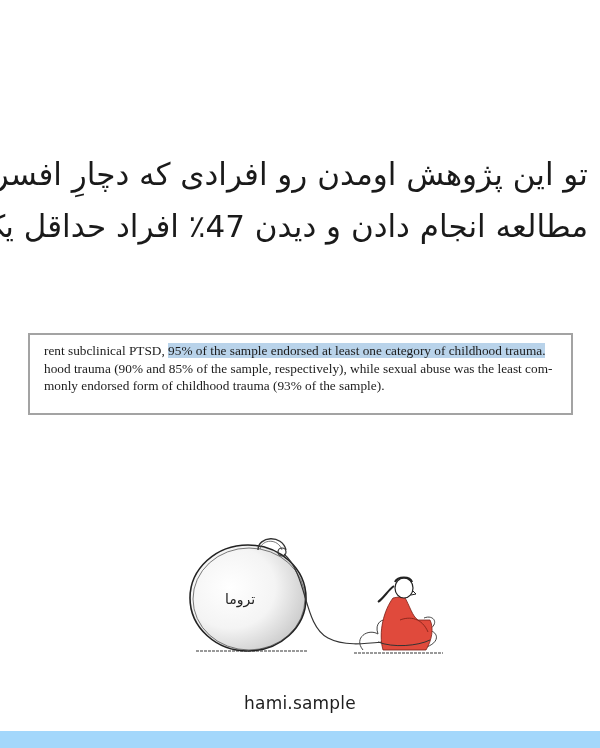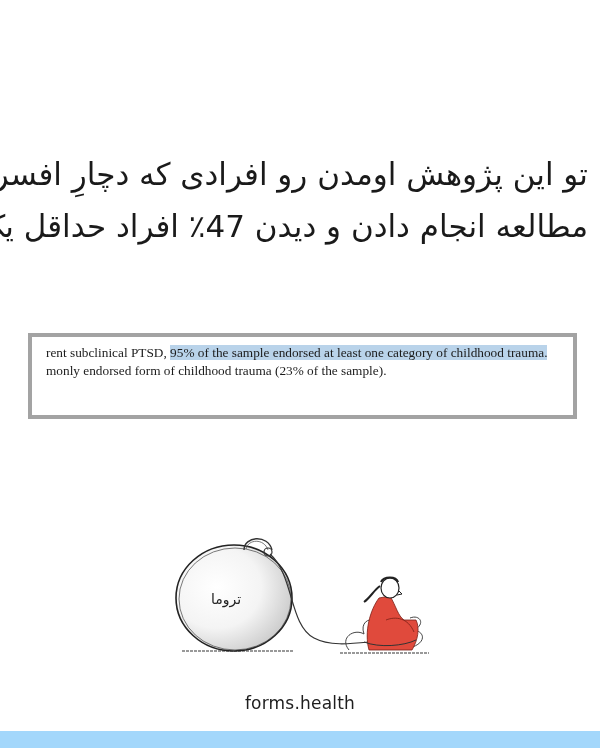--- a/index.html
+++ b/index.html
@@ -10,48 +10,49 @@
     }
     .persian-text {
       position: absolute; left: 76px; top: 148px; width: 512px;
       direction: rtl; 
       font-family: "DejaVu Sans", sans-serif;
       font-size: 31px; line-height: 52px; color: #1a1a1a;
     }
     .persian-text .line { display: block; white-space: nowrap; }
     .quote-box {
       position: absolute; left: 28px; top: 333px; width: 541px; height: 78px;
-      border: 4px solid #a3a3a3; background: #fff; box-sizing: content-box;
+      border: 2px solid #a3a3a3; background: #fff; box-sizing: content-box;
     }
     .quote-inner {
       position: absolute; left: 14px; top: 7px; right: 10px;
       font-family: "Liberation Serif", serif; font-size: 13.3px; line-height: 17.5px;
       color: #1b1b1b; white-space: nowrap;
     }
     .quote-inner .qline { display: block; }
     .hl { background: #b9d3ea; }
-    .illustration { position: absolute; left: 164px; top: 520px; width: 290px; height: 150px; }
+    .illustration { position: absolute; left: 178px; top: 520px; width: 290px; height: 150px; }
     .brand {
       position: absolute; left: 0; width: 600px; top: 693px; text-align: center;
       font-family: "DejaVu Sans", sans-serif; font-size: 17px; color: #1e1e1e; letter-spacing: 0.2px;
     }
     .bottom-strip { position: absolute; left: 0; top: 731px; width: 600px; height: 17px; background: #a3d7fb; }
   </style>
 </head>
 <body>
 
 <div class="persian-text">
   <span class="line">تو این پژوهش اومدن رو افرادی که دچارِ افسردگی بودن</span>
   <span class="line">مطالعه انجام دادن و دیدن 47٪ افراد حداقل یک تروما از</span>
 </div>
 
 <div class="quote-box">
   <div class="quote-inner">
     <span class="qline"><span>rent subclinical PTSD, </span><span class="hl">95% of the sample endorsed at least one category of childhood trauma.</span></span>
-    <span class="qline">monly endorsed form of childhood trauma (23% of the sample).</span>
+    <span class="qline">hood trauma (90% and 85% of the sample, respectively), while sexual abuse was the least com-</span>
+    <span class="qline">monly endorsed form of childhood trauma (93% of the sample).</span>
   </div>
 </div>
 
 <div class="illustration">
   <svg width="290" height="150" viewBox="0 0 290 150">
     <defs>
       <radialGradient id="ballShade" cx="0.35" cy="0.4" r="0.7">
         <stop offset="0" stop-color="#ffffff"></stop>
         <stop offset="0.55" stop-color="#f4f4f4"></stop>
         <stop offset="1" stop-color="#c9c9c9"></stop>
@@ -84,15 +85,15 @@
       <ellipse cx="226" cy="68" rx="9" ry="10" fill="#fff" stroke="#222" stroke-width="1.2"></ellipse>
       <path d="M216 66 C210 70, 206 78, 200 82" fill="none" stroke="#222" stroke-width="2"></path>
       <path d="M217 62 C220 56, 232 56, 234 62" fill="none" stroke="#222" stroke-width="2.2"></path>
       <path d="M234 70 L238 74 L233 75" fill="none" stroke="#222" stroke-width="1"></path>
 
       <path d="M200 122 C215 128, 240 126, 252 120" fill="none" stroke="#333" stroke-width="1"></path>
     </g>
   </svg>
 </div>
 
-<div class="brand">forms.health</div>
+<div class="brand">hami.sample</div>
 
 <div class="bottom-strip"></div>
 
 </body></html>

